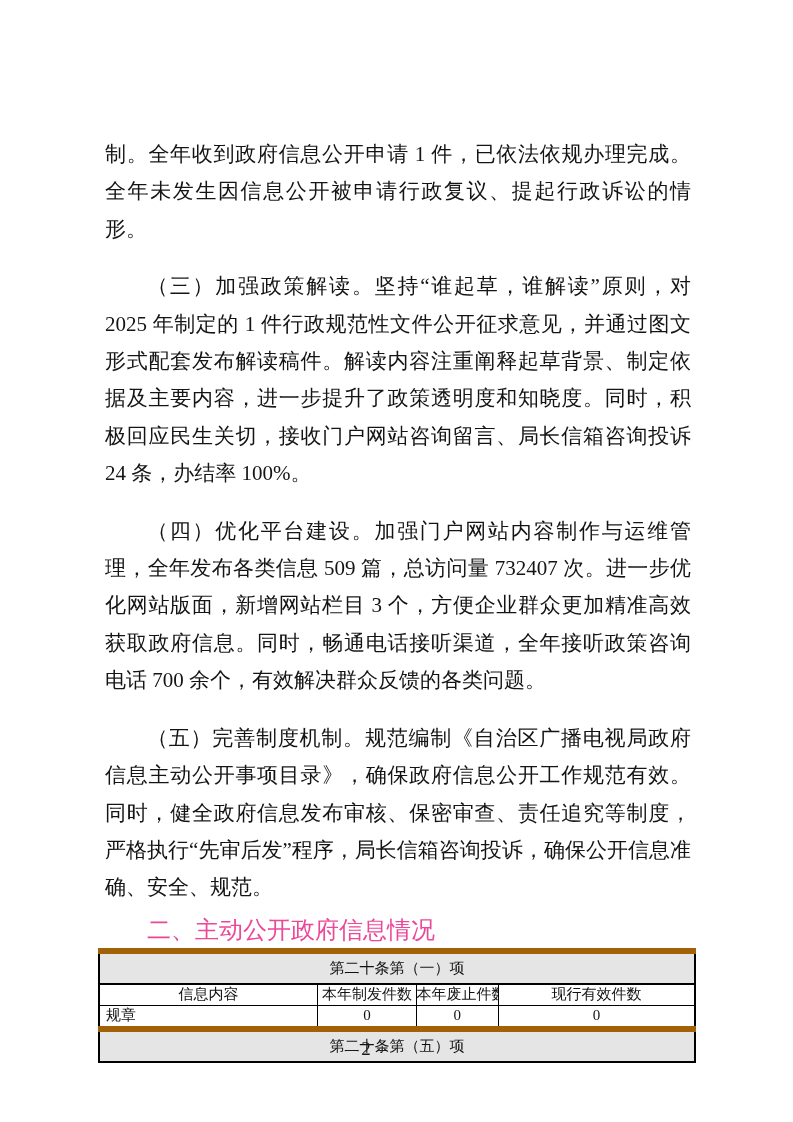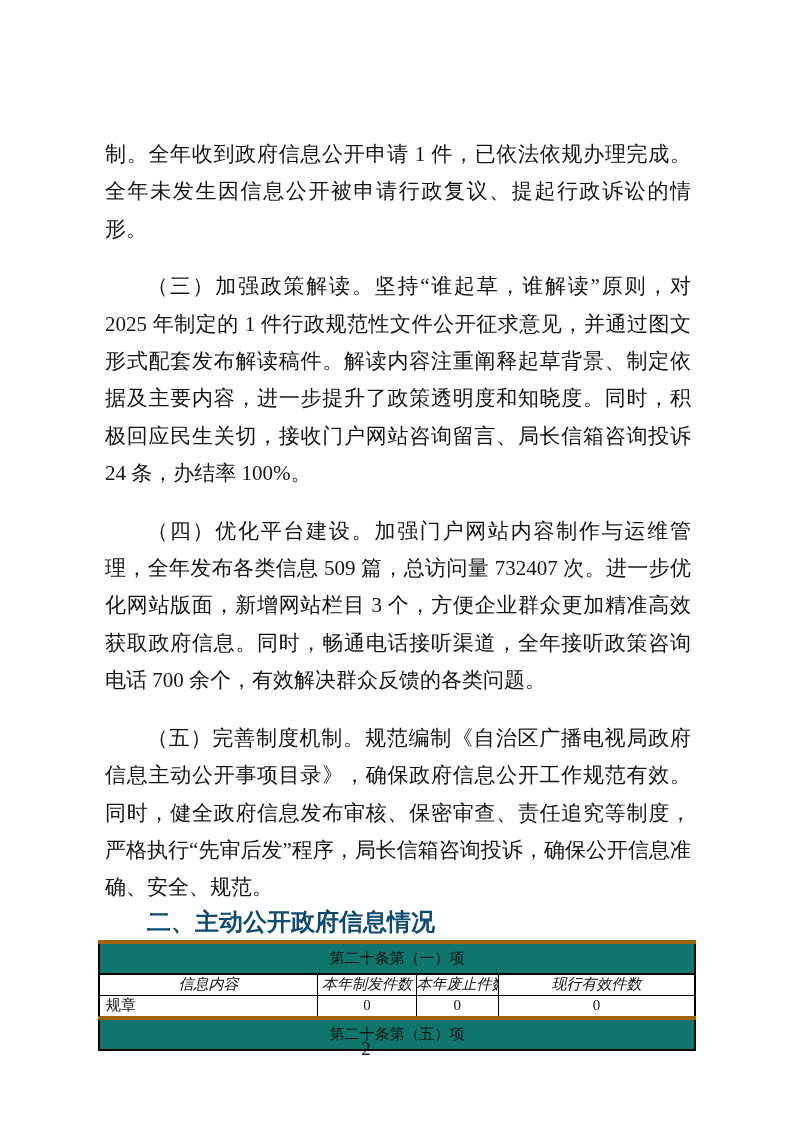--- a/index.html
+++ b/index.html
@@ -18,54 +18,54 @@
   }
   .para {
     margin:0;
     font-size:21px;
     line-height:37.4px;
     text-align:justify;
     text-justify:inter-ideograph;
   }
   .para.indent { text-indent:2em;margin-top:20px; }
   .heading {
-    margin:0 0 0 0;
+    margin:8px 0 0 0;
     font-family:"Liberation Sans","DejaVu Sans",sans-serif;
-    font-weight:bold;
+    font-weight:normal;
     font-size:24px;
     line-height:30px;
     text-indent:42px;
-    color:#0c4a6e;
+    color:#ec4899;
   }
   table.tbl {
     margin:3px 0 0 -7px;
     border-collapse:collapse;
     table-layout:fixed;
     width:598px;
     border:2px solid #000;
     font-size:15px;
     color:#111;
   }
   table.tbl th, table.tbl td {
     border:1px solid #000;
     padding:0;
     text-align:center;
     vertical-align:middle;
     font-weight:normal;
     overflow:hidden;
     white-space:nowrap;
   }
   tr.band td {
-    background:#0f766e;
+    background:#e5e5e5;
     height:29px;
-    border-top:4px solid #a16207;
+    border-top:6px solid #a16207;
     border-bottom:2px solid #000;
     text-align:center;
   }
-  tr.colhead th { height:20px;font-style:italic; }
+  tr.colhead th { height:20px; }
   tr.datarow td { height:20px; }
   tr.datarow td.label { text-align:left; padding-left:6px; }
   .page-number {
     position:absolute;
     top:1038px; left:0;
     width:100%;
     text-align:center;
     font-size:19px;
     letter-spacing:1px;
     color:#1a1a1a;

